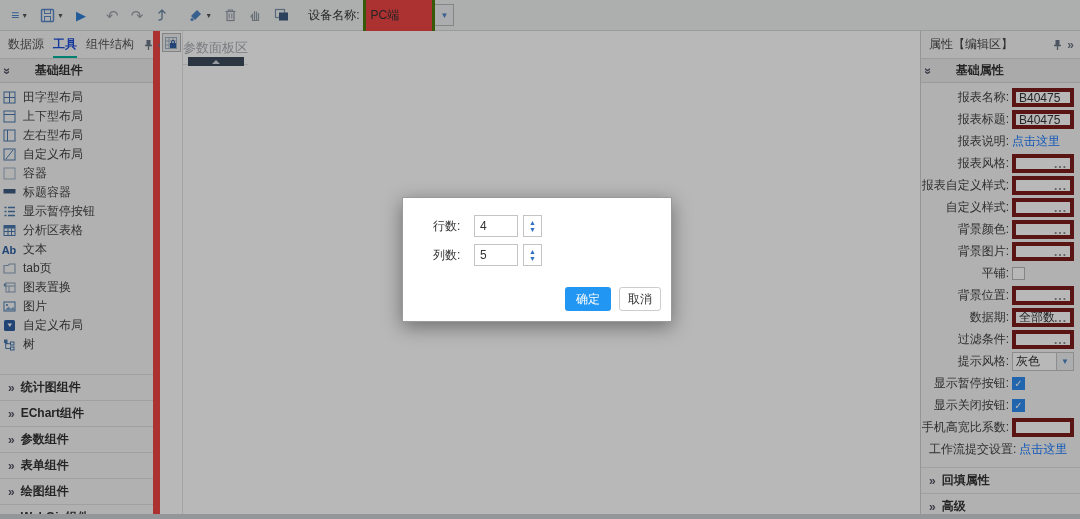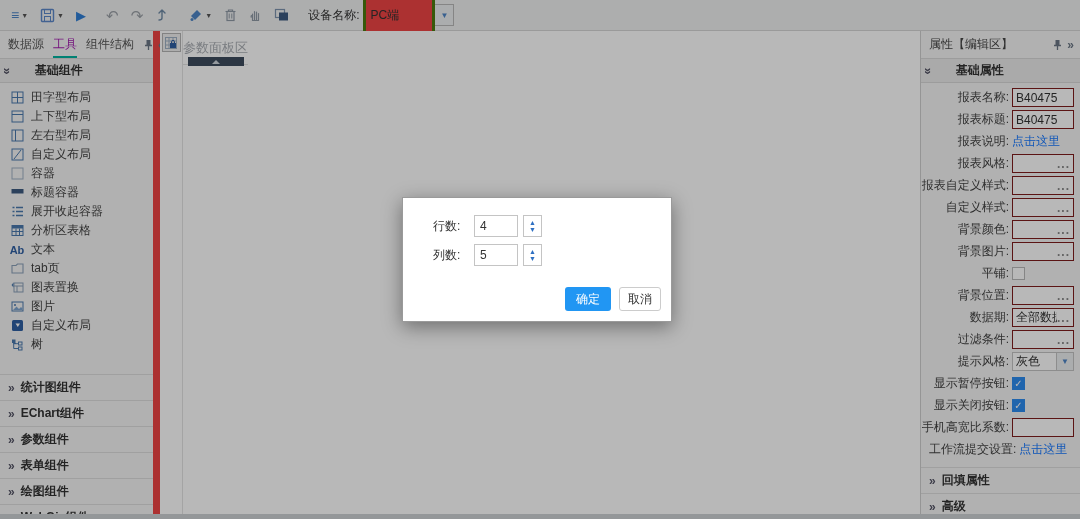--- a/index.html
+++ b/index.html
@@ -14,26 +14,26 @@
   .tb-label{color:#333;margin:0 4px 0 10px}
   .tb-select{display:flex;align-items:center}
   .tb-select .val{width:58px;height:18px;border:3px solid #4d7c0f;background:#ef4444;display:flex;align-items:center;padding:8px 4px}
   .tb-select .btn{width:18px;height:20px;border:1px solid #b9b9b9;border-left:none;background:#eef0f2;display:flex;align-items:center;justify-content:center;color:#4e86c6;font-size:8px}
   
   .main{display:flex;height:488px}
   
   .sidebar{width:160px;background:#f6f6f6;border-right:7px solid #ef4444;display:flex;flex-direction:column;box-sizing:border-box}
   .side-tabs{display:flex;align-items:center;height:27px;padding:0 5px 0 8px;gap:9px;flex:none}
   .side-tab{color:#555;cursor:pointer;padding:5px 0 3px 0;border-bottom:2px solid transparent;white-space:nowrap}
-  .side-tab.active{color:#a21caf;font-weight:normal;border-bottom-color:#00b3a0}
+  .side-tab.active{color:#1d4ed8;font-weight:bold;border-bottom-color:#00b3a0}
   .panel-tools{margin-left:auto;display:flex;align-items:center;gap:4px;color:#6b7785}
   .chev{color:#556;font-weight:bold;font-size:12px;display:inline-block;line-height:1}
   .chev.down{transform:rotate(90deg)}
   .section-head{height:23px;display:flex;align-items:center;gap:24px;padding:0 4px;background:#ececec;border-top:1px solid #d9d9d9;border-bottom:1px solid #d9d9d9;font-weight:bold;color:#333;flex:none}
-  .items{padding:5px 0 0 10px;flex:none}
+  .items{padding:5px 0 0 2px;flex:none}
   .item{display:flex;align-items:center;gap:7px;height:19px;color:#444;cursor:pointer;white-space:nowrap}
   .item .ic{width:14px;height:14px;flex:none;display:flex;align-items:center;justify-content:center}
   .ab{color:#2f5fa3;font-weight:bold;font-size:11px}
   .side-sections{margin-top:20px;flex:none}
   .side-section{height:25px;display:flex;align-items:center;gap:6px;padding:0 8px;border-top:1px solid #dedede;font-weight:bold;color:#333;cursor:pointer}
   .side-section:last-child{border-bottom:1px solid #dedede}
   
   .canvas{flex:1;background:#fff;display:flex;min-width:0}
   .gutter{width:22px;border-right:1px solid #e3e3e3;flex:none}
   .lockbtn{width:17px;height:17px;margin:2px auto 0 auto;border:1px solid #b5b5b5;background:#f0f0f0;display:flex;align-items:center;justify-content:center;cursor:pointer}
@@ -41,21 +41,21 @@
   .param-band{height:33px;border-bottom:1px solid #e2e2e2;display:flex;align-items:center;justify-content:center;color:#a9adb3;font-size:13px;position:relative;flex:none}
   .handle{position:absolute;left:50%;bottom:-2px;transform:translateX(-50%);width:56px;height:9px;background:#3d4b5d;display:flex;align-items:center;justify-content:center;cursor:pointer}
   .handle .tri{width:0;height:0;border-left:4px solid transparent;border-right:4px solid transparent;border-bottom:4px solid #cfd6dd}
   
   .rightpanel{width:160px;background:#f6f6f6;border-left:1px solid #cfcfcf;display:flex;flex-direction:column;box-sizing:border-box}
   .rp-head{height:27px;display:flex;align-items:center;padding:0 6px 0 8px;color:#444;flex:none}
   .form{padding:5px 6px 0 2px;flex:none}
   .frow{display:flex;align-items:center;justify-content:flex-end;margin-bottom:3px;min-height:19px}
   .flabel{color:#444;margin-right:3px;white-space:nowrap}
   .fctrl{width:62px;flex:none;display:flex;align-items:center}
-  .ibox{box-sizing:border-box;width:100%;height:19px;border:1px solid #7f1d1d;background:#fff;display:flex;align-items:center;padding:0 3px;overflow:hidden}
+  .ibox{box-sizing:border-box;width:100%;height:19px;border:4px solid #7f1d1d;background:#fff;display:flex;align-items:center;padding:0 3px;overflow:hidden}
   .ibox input{border:none;outline:none;width:100%;font:12px "Liberation Sans",sans-serif;color:#333;background:transparent;padding:0}
   .ibox .tval{white-space:nowrap;overflow:hidden;color:#333}
   .ellip{margin-left:auto;color:#888;letter-spacing:1px;font-weight:bold;flex:none;cursor:pointer}
   .link{color:#1677ff;cursor:pointer;white-space:nowrap}
   .selwrap{display:flex;width:100%}
   .selval{box-sizing:border-box;flex:1;height:19px;border:1px solid #c4c4c4;background:#fff;display:flex;align-items:center;padding:0 3px}
   .selbtn{box-sizing:border-box;width:17px;height:19px;border:1px solid #c4c4c4;border-left:none;background:#eef0f2;display:flex;align-items:center;justify-content:center;color:#4e86c6;font-size:8px;cursor:pointer}
   .checkbox{box-sizing:border-box;width:13px;height:13px;border:1px solid #b9b9b9;background:#fff;cursor:pointer;display:flex;align-items:center;justify-content:center}
   .checkbox.checked{background:#2d8cf0;border-color:#2d8cf0;color:#fff;font-size:10px;font-weight:bold}
   .rp-spacer{flex:1}
@@ -224,21 +224,21 @@
             </svg>
           </span>
         <span>标题容器</span>
       </div>
       <div class="item">
         <span class="ic">
             <svg width="13" height="13" viewBox="0 0 13 13">
               <path d="M1.5 2.5 h2 M5 2.5 h7 M1.5 6.5 h2 M5 6.5 h7 M1.5 10.5 h2 M5 10.5 h7" stroke="#4a79ad" stroke-width="1.3"></path>
             </svg>
           </span>
-        <span>展开收起容器</span>
+        <span>显示暂停按钮</span>
       </div>
       <div class="item">
         <span class="ic">
             <svg width="13" height="13" viewBox="0 0 13 13">
               <rect x="1" y="1.5" width="11" height="10" fill="none" stroke="#4a79ad"></rect>
               <rect x="1" y="1.5" width="11" height="3" fill="#4a79ad"></rect>
               <path d="M1 7.5 H12 M5 4.5 V11.5 M8.5 4.5 V11.5" stroke="#4a79ad"></path>
             </svg>
           </span>
         <span>分析区表格</span>

